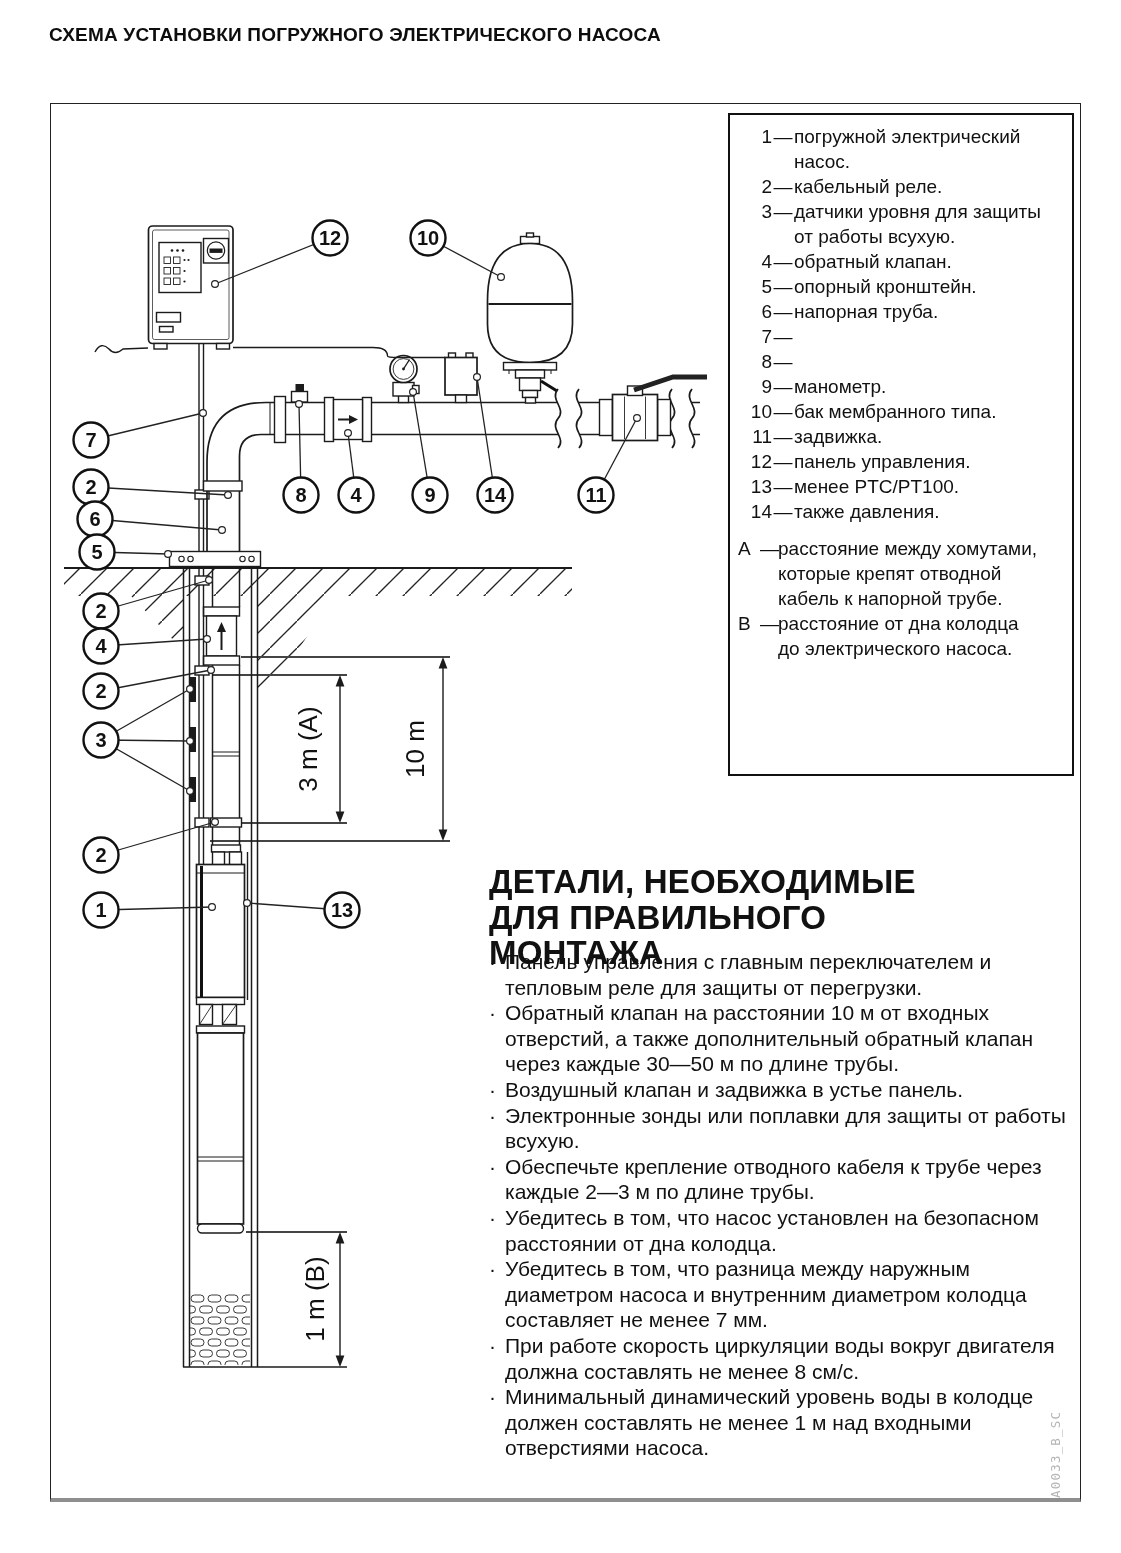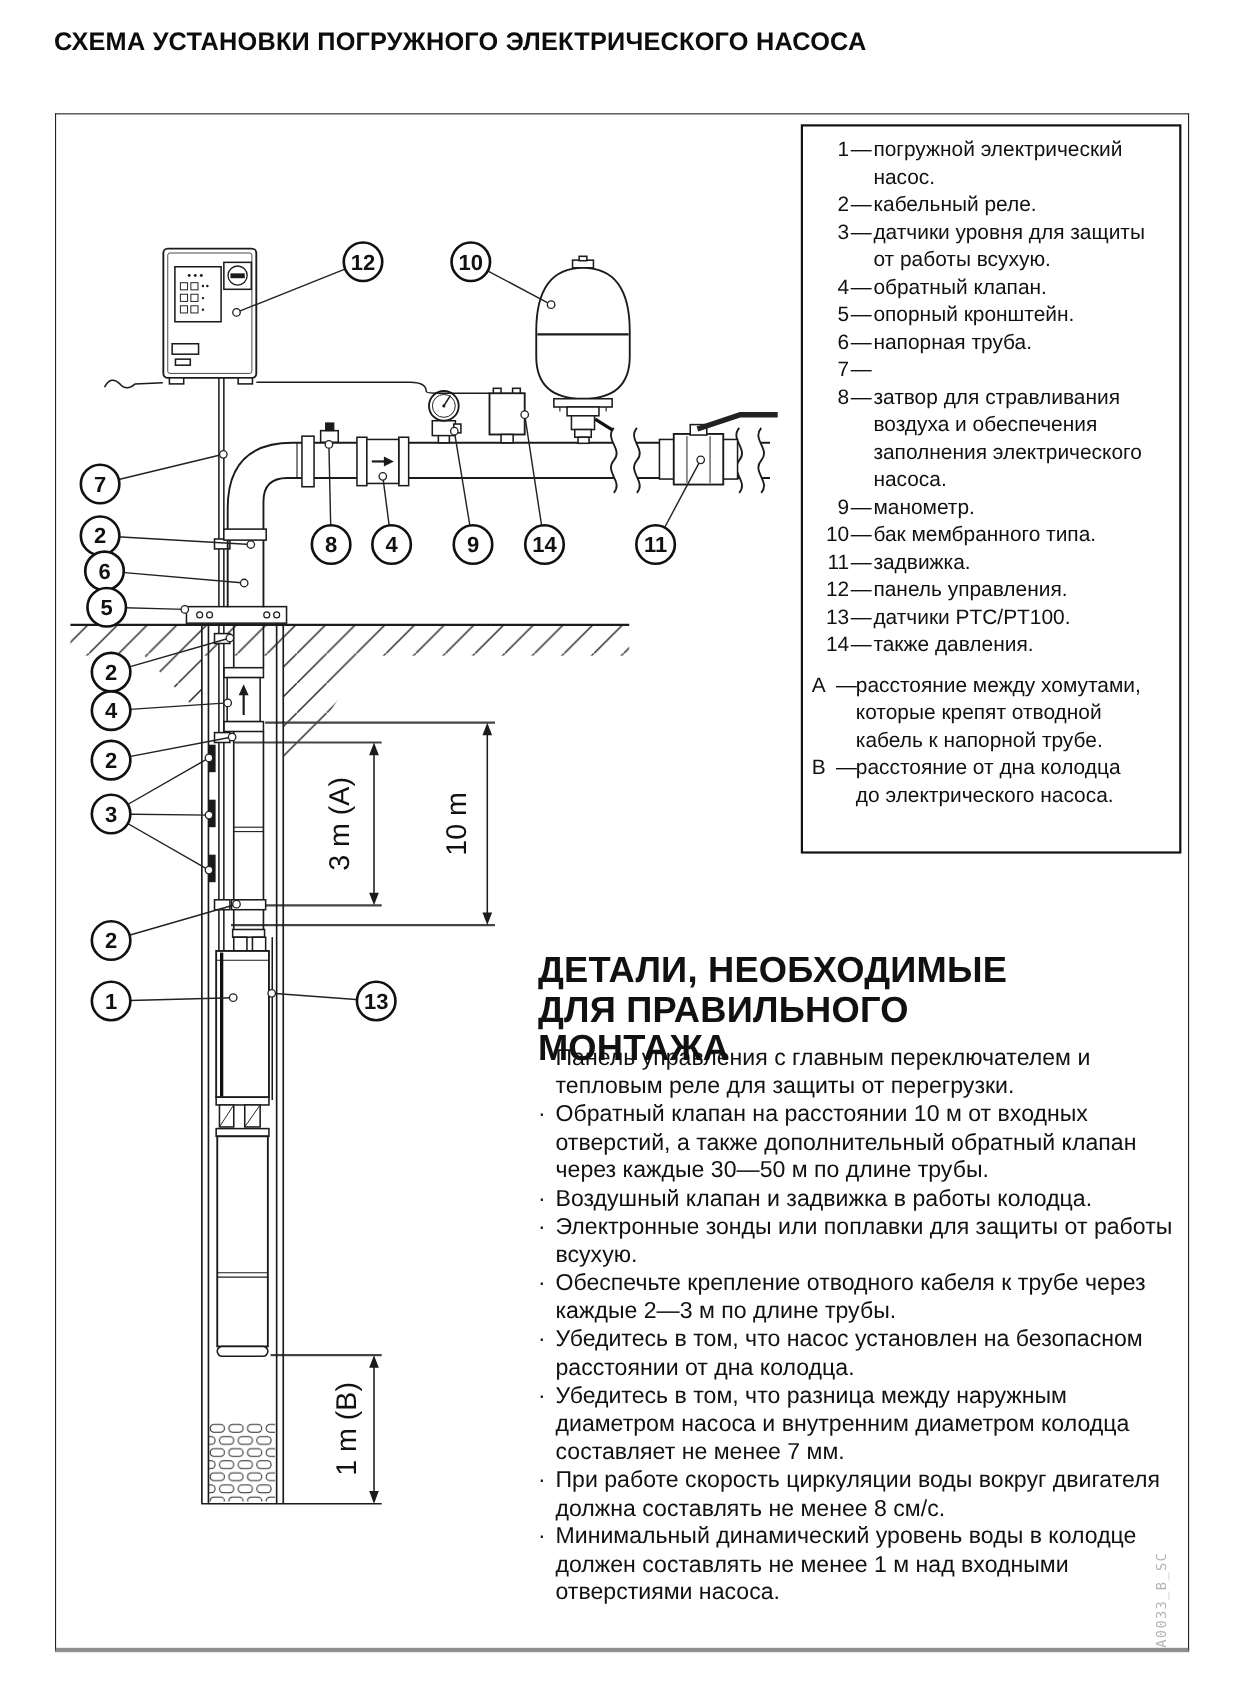--- a/index.html
+++ b/index.html
@@ -1,18 +1,18 @@
 <!DOCTYPE html>
 <html><head>
 <meta charset="utf-8">
 <style>
   html,body{margin:0;padding:0;background:#e8e8e8;}
   .page{position:relative;width:1121px;height:1553px;background:#fff;overflow:hidden;
         font-family:"Liberation Sans",sans-serif;color:#111;}
-  .title{position:absolute;left:49px;top:24px;font-size:23px;font-weight:bold;
+  .title{position:absolute;left:49px;top:24px;font-size:19px;font-weight:bold;
          letter-spacing:.2px;white-space:nowrap;color:#0d0d0d;text-align:right;}
   .frame{position:absolute;left:50px;top:103px;width:1031px;height:1399px;
          border:1.6px solid #222;border-bottom:4px solid #8f8f8f;box-sizing:border-box;}
   .legend{position:absolute;left:728px;top:113px;width:346px;height:663px;
           border:2.2px solid #111;box-sizing:border-box;padding:9px 6px 6px 8px;
           font-size:19px;line-height:25px;background:#fff;}
   .li{display:grid;grid-template-columns:34px 22px 250px;}
   .li .num{text-align:right;}
   .li .dash{text-align:center;}
   .notes{margin-top:12px;}
@@ -436,21 +436,20 @@
           <span class="dash">—</span>
           <span class="txt">напорная труба.</span>
         </div>
         <div class="li">
           <span class="num">7</span>
           <span class="dash">—</span>
         </div>
         <div class="li">
           <span class="num">8</span>
           <span class="dash">—</span>
-          <span class="txt">затвор для стравливания воздуха и обеспечения заполнения электрического насоса.</span>
         </div>
         <div class="li">
           <span class="num">9</span>
           <span class="dash">—</span>
           <span class="txt">манометр.</span>
         </div>
         <div class="li">
           <span class="num">10</span>
           <span class="dash">—</span>
           <span class="txt">бак мембранного типа.</span>
@@ -461,21 +460,21 @@
           <span class="txt">задвижка.</span>
         </div>
         <div class="li">
           <span class="num">12</span>
           <span class="dash">—</span>
           <span class="txt">панель управления.</span>
         </div>
         <div class="li">
           <span class="num">13</span>
           <span class="dash">—</span>
-          <span class="txt">датчики PTC/PT100.</span>
+          <span class="txt">менее PTC/PT100.</span>
         </div>
         <div class="li">
           <span class="num">14</span>
           <span class="dash">—</span>
           <span class="txt">также давления.</span>
         </div>
       </div>
     <div class="notes" id="legend-notes">
         <div class="note">
           <span class="num">A</span>
@@ -495,21 +494,21 @@
       <div class="bullet">
         <span class="dot">·</span>
         <span class="btxt">Панель управления с главным переключателем и тепловым реле для защиты от перегрузки.</span>
       </div>
       <div class="bullet">
         <span class="dot">·</span>
         <span class="btxt">Обратный клапан на расстоянии 10 м от входных отверстий, а также дополнительный обратный клапан через каждые 30—50 м по длине трубы.</span>
       </div>
       <div class="bullet">
         <span class="dot">·</span>
-        <span class="btxt">Воздушный клапан и задвижка в работы колодца.</span>
+        <span class="btxt">Воздушный клапан и задвижка в устье панель.</span>
       </div>
       <div class="bullet">
         <span class="dot">·</span>
         <span class="btxt">Электронные зонды или поплавки для защиты от работы всухую.</span>
       </div>
       <div class="bullet">
         <span class="dot">·</span>
         <span class="btxt">Обеспечьте крепление отводного кабеля к трубе через каждые 2—3 м по длине трубы.</span>
       </div>
       <div class="bullet">

